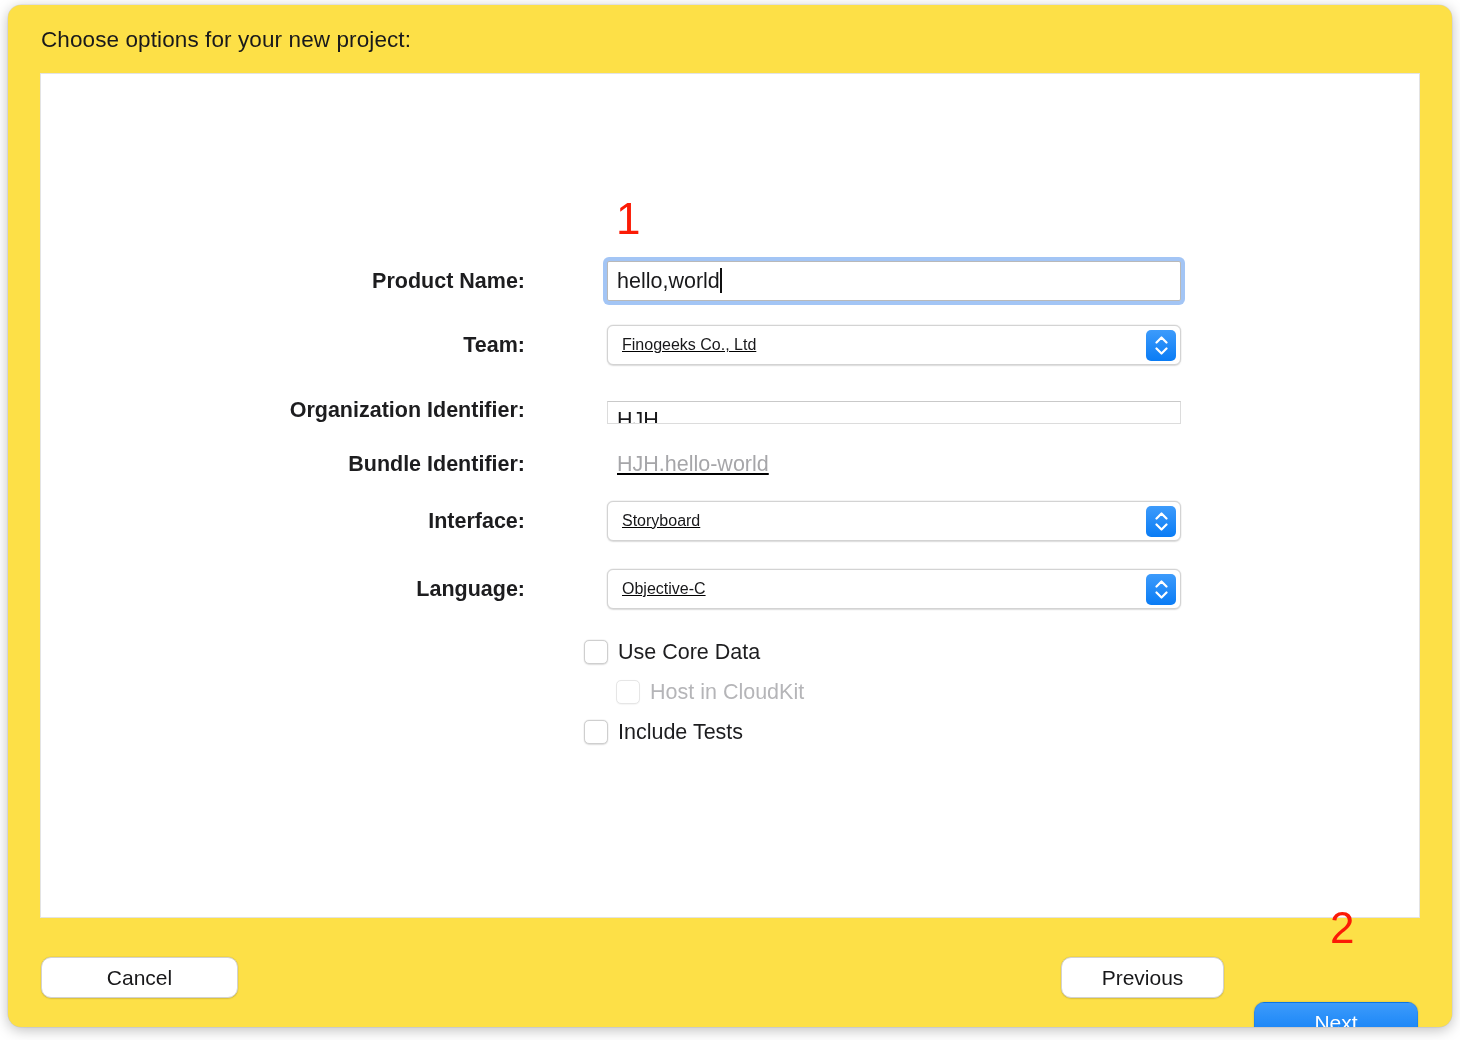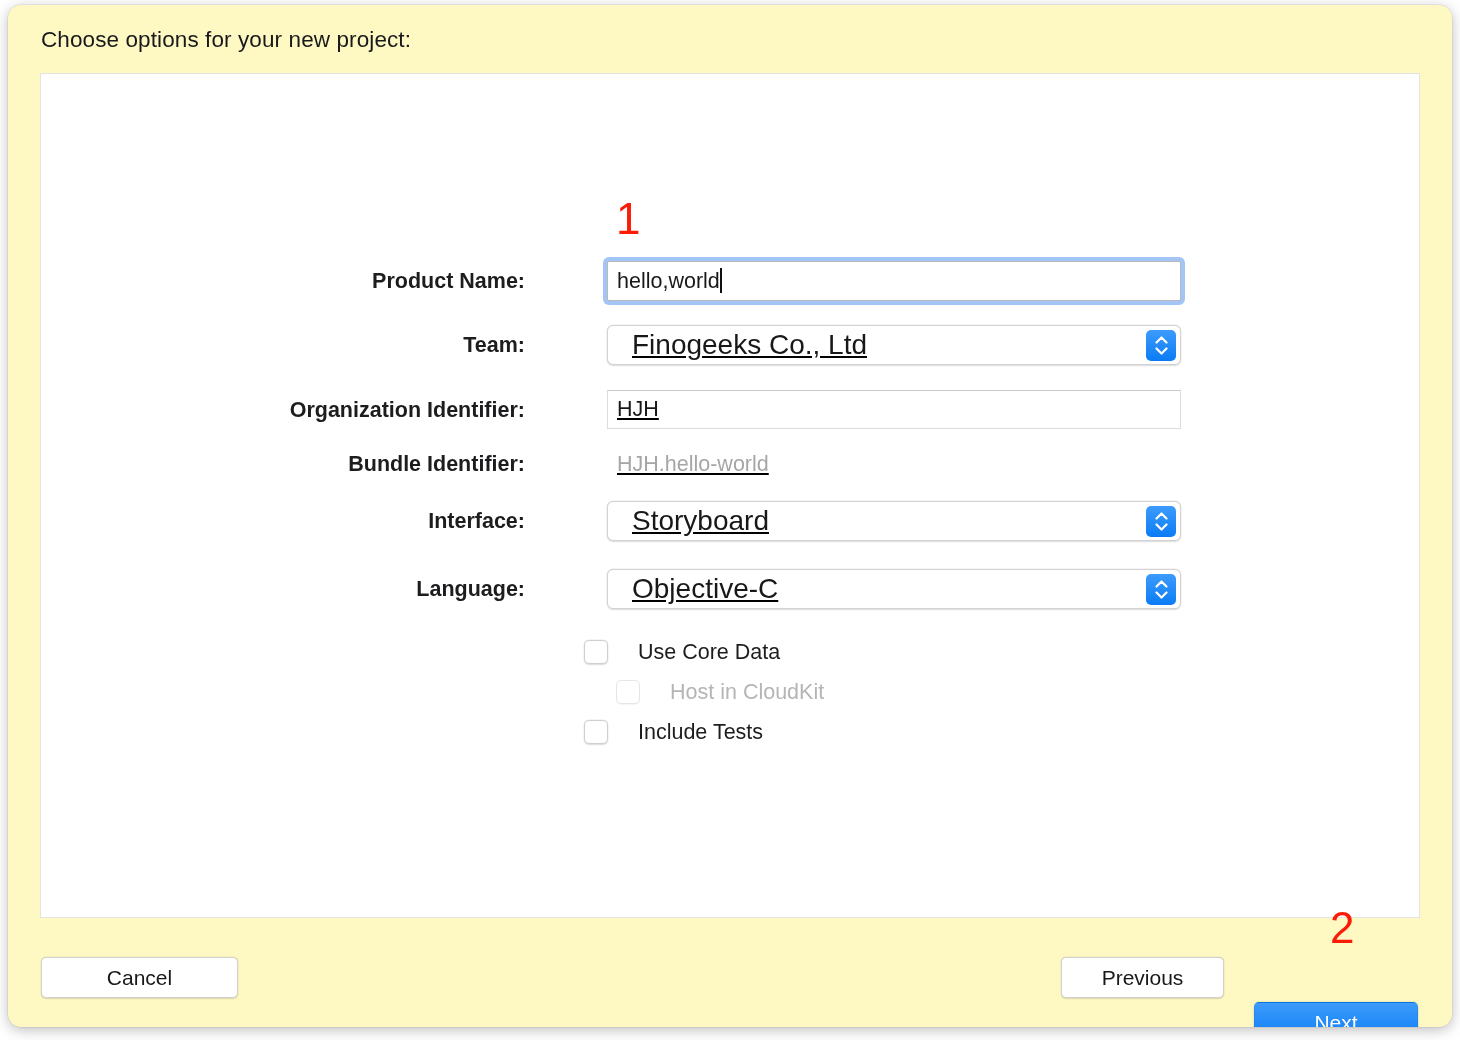--- a/index.html
+++ b/index.html
@@ -12,21 +12,21 @@
     -webkit-font-smoothing: antialiased;
   }
 
   
   .window {
     position: absolute;
     left: 8px;
     top: 5px;
     width: 1444px;
     height: 1022px;
-    background: #fef9c3;
+    background: #fde047;
     border-radius: 13px;
     box-shadow: 0 3px 14px rgba(0,0,0,0.26), 0 0 0 0.5px rgba(0,0,0,0.10);
     overflow: hidden;
   }
 
   
   .sheet-title {
     position: absolute;
     left: 33px;
     top: 22px;
@@ -69,22 +69,22 @@
     top: 0;
     width: 574px;
     height: 44px;
     text-decoration: underline;
   }
 
   
   .textfield {
     box-sizing: border-box;
     width: 100%;
-    height: 39px;
-    margin-top: 2px;
+    height: 23px;
+    margin-top: 13px;
     background: #ffffff;
     border: 1px solid #dcdcdc;
     border-top-color: #c9c9c9;
     font-size: 21.5px;
     color: #18181a;
     line-height: 37px;
     padding: 0 9px;
     white-space: nowrap;
     overflow: hidden;
     position: relative;
@@ -131,24 +131,24 @@
   .popup {
     box-sizing: border-box;
     position: relative;
     width: 100%;
     height: 40px;
     margin-top: 2px;
     background: #ffffff;
     border: 0.5px solid #d3d3d3;
     border-radius: 6px;
     box-shadow: 0 0.5px 1.5px rgba(0,0,0,0.13), 0 0 0 0.5px rgba(0,0,0,0.04);
-    font-size: 28px;
+    font-size: 16px;
     color: #18181a;
     line-height: 38px;
-    padding: 0 46px 0 24px;
+    padding: 0 46px 0 14px;
     white-space: nowrap;
     overflow: hidden;
   }
   .stepper {
     position: absolute;
     right: 4px;
     top: 4px;
     width: 30px;
     height: 31px;
     border-radius: 5px;
@@ -160,21 +160,21 @@
     gap: 3px;
   }
   .stepper svg { display: block; }
 
   
   .checkrow {
     position: absolute;
     height: 30px;
     display: flex;
     align-items: center;
-    gap: 30px;
+    gap: 10px;
   }
   .checkbox {
     width: 24px;
     height: 24px;
     border-radius: 5px;
     background: #ffffff;
     border: 0.5px solid #cfcfcf;
     box-shadow: 0 0.5px 1.5px rgba(0,0,0,0.12), 0 0 0 0.5px rgba(0,0,0,0.03);
     box-sizing: border-box;
     flex: 0 0 auto;
@@ -188,21 +188,21 @@
     color: #1d1d1f;
     white-space: nowrap;
   }
   .check-label.disabled { color: #b5b5b8; }
 
   
   .btn {
     position: absolute;
     box-sizing: border-box;
     height: 41px;
-    border-radius: 5px;
+    border-radius: 10px;
     font-size: 21px;
     display: flex;
     align-items: center;
     justify-content: center;
     white-space: nowrap;
     user-select: none;
   }
   .btn-default {
     background: #ffffff;
     border: 0.5px solid #d2d2d2;

